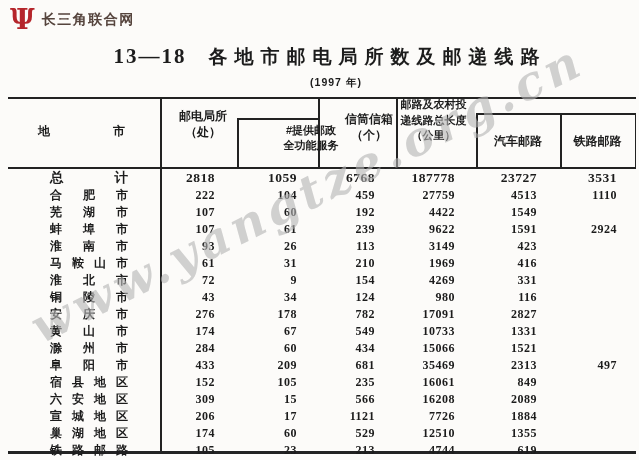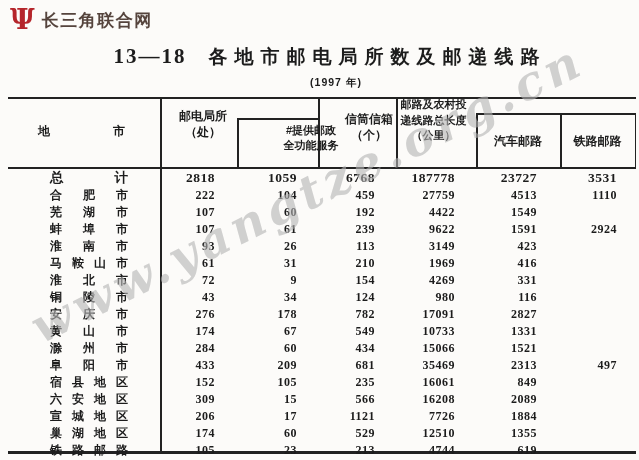--- a/index.html
+++ b/index.html
@@ -8,21 +8,21 @@
     background:#fcfbf9; overflow:hidden;
     font-family:"Liberation Sans", sans-serif;
     color:#1c1c1c;
   }
   
   .logo{position:absolute; left:10px; top:6px; display:flex; align-items:center; gap:7px;}
   .logo-icon{
     font-family:"DejaVu Serif", serif; font-weight:bold;
     font-size:27px; color:#b5252b; line-height:28px;
   }
-  .logo-text{font-size:17px; font-weight:bold; color:#55443d; letter-spacing:1.5px;}
+  .logo-text{font-size:14px; font-weight:bold; color:#55443d; letter-spacing:1.5px;}
   
   .title-row{
     position:absolute; left:0; top:44px; width:660px;
     display:flex; justify-content:center; align-items:baseline; gap:22px;
   }
   .title-num{font-family:"Liberation Serif", serif; font-size:21px; font-weight:bold; letter-spacing:2px;}
   .title-cn{font-size:19px; font-weight:bold; letter-spacing:7px;}
   .subtitle{
     position:absolute; left:0; top:76px; width:672px; text-align:center;
     font-size:10.5px; font-weight:bold; letter-spacing:1px;

